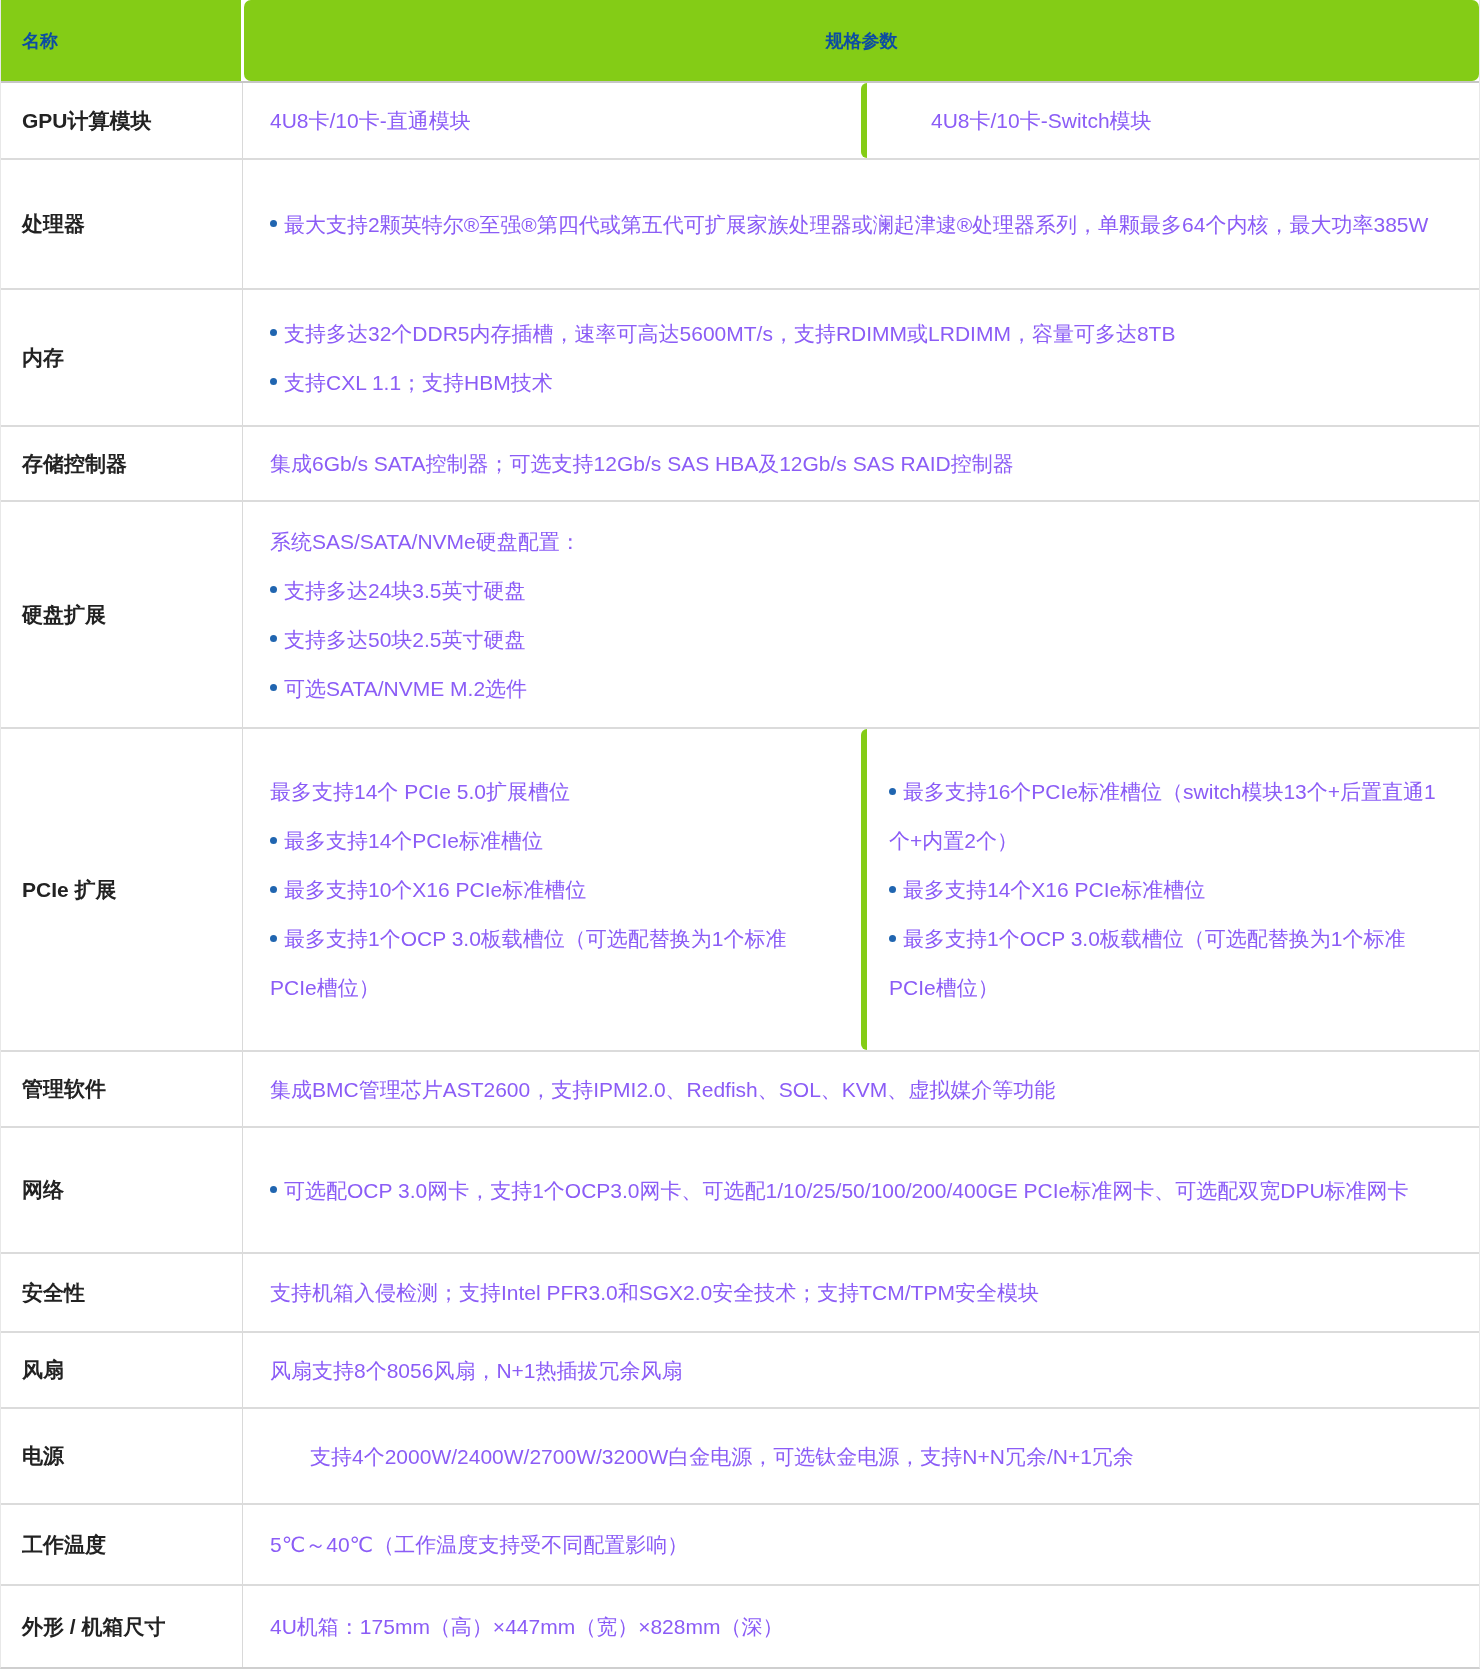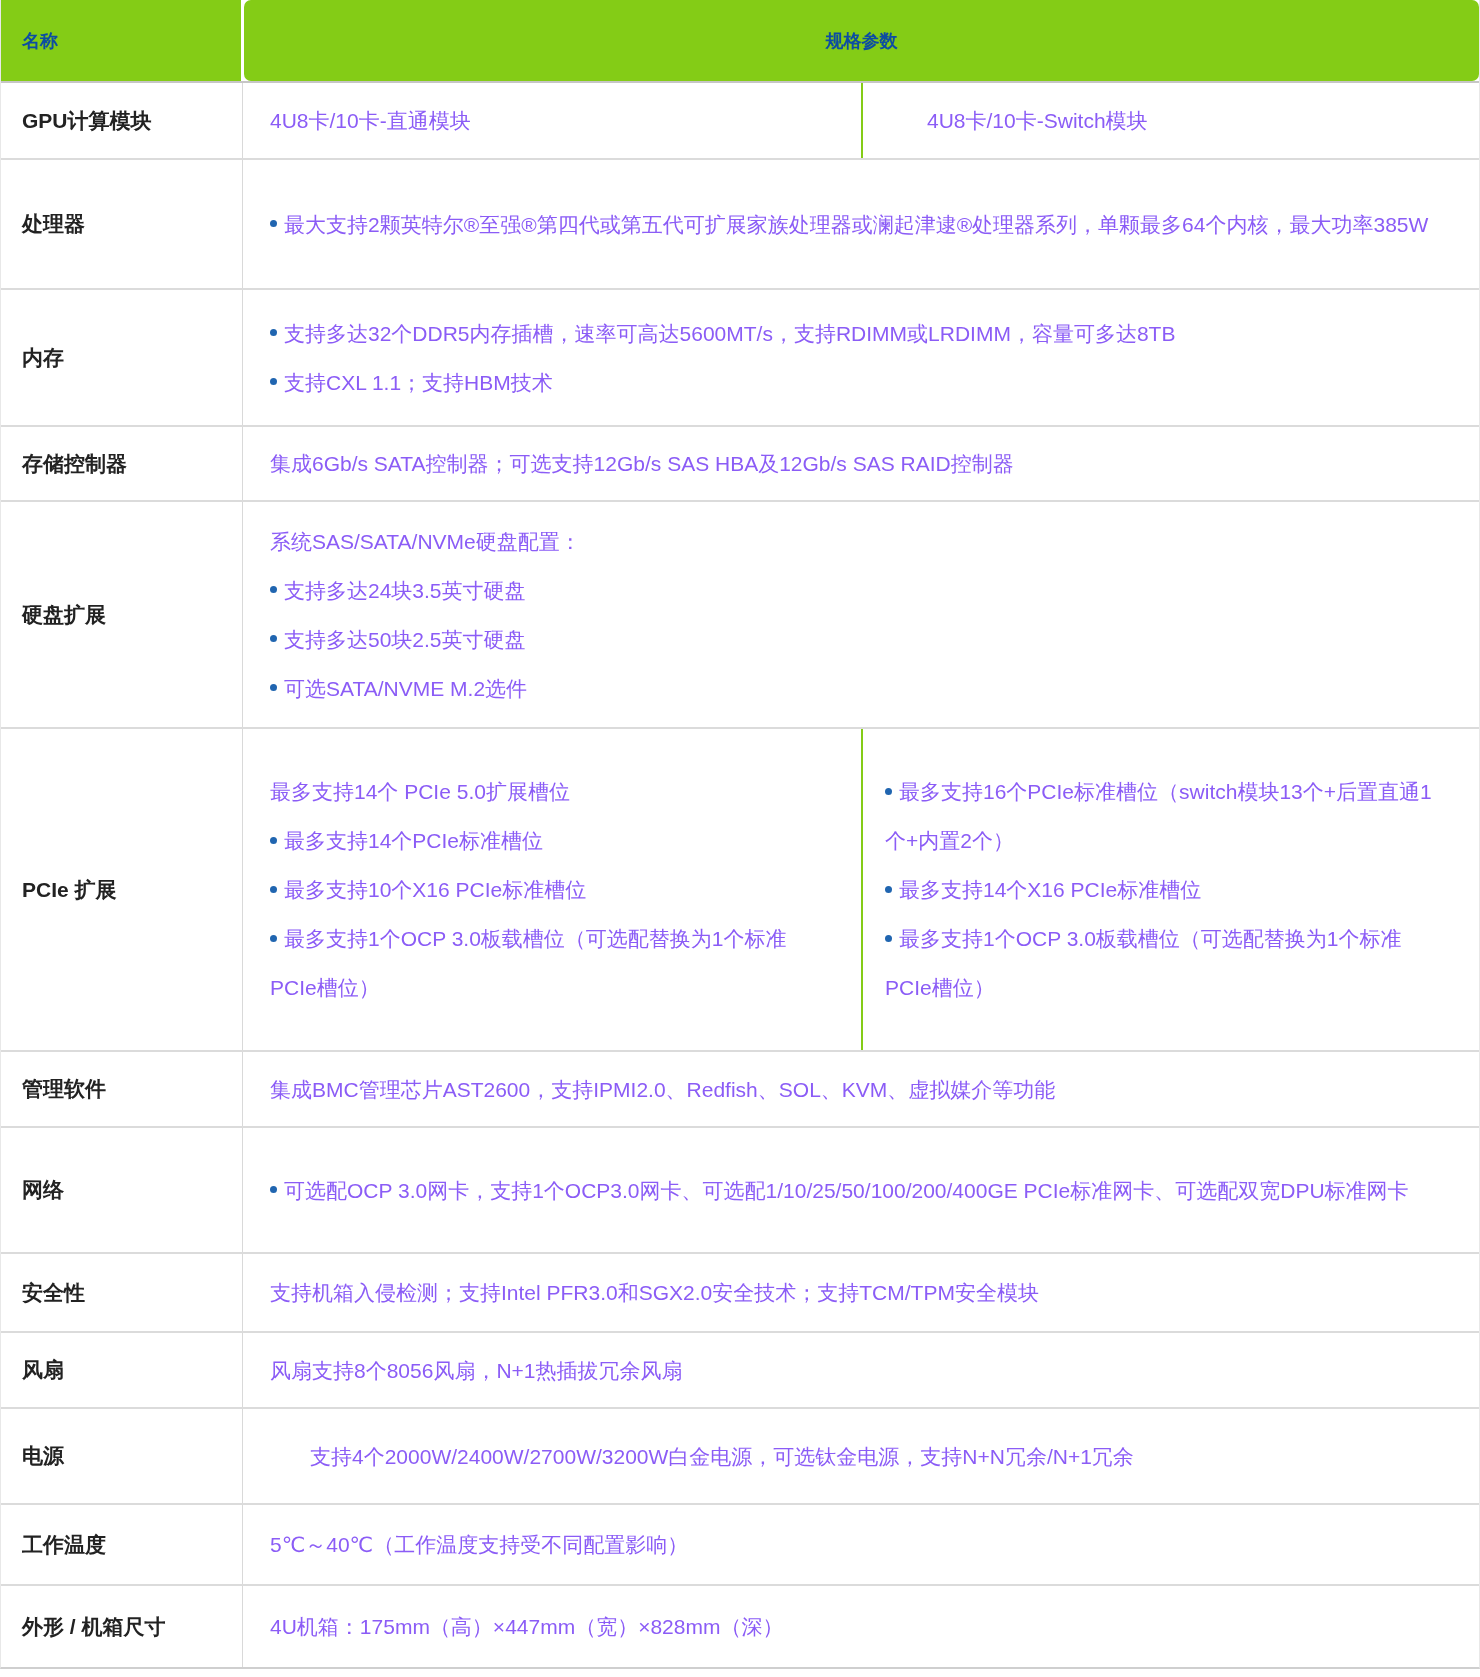--- a/index.html
+++ b/index.html
@@ -58,23 +58,24 @@
     flex: 1;
     display: flex;
     flex-direction: column;
     justify-content: center;
     padding: 12px 50px 12px 27px;
     font-size: 21px;
     color: #8b5cf6;
   }
   .spec-cell.half { flex: 0 0 50%; max-width: 50%; }
   .spec-cell.right-half {
-    border-left: 2px solid #84cc16;
+    border-left: 6px solid #84cc16;
     padding-left: 22px;
     padding-right: 38px;
+    border-radius: 6px;
   }
   .spec-cell.gpu-right { padding-left: 64px; }
   .line { line-height: 49px; }
   .bullet {
     display: inline-block;
     width: 7px;
     height: 7px;
     border-radius: 50%;
     background: var(--bullet, #2065b0);
     vertical-align: middle;

